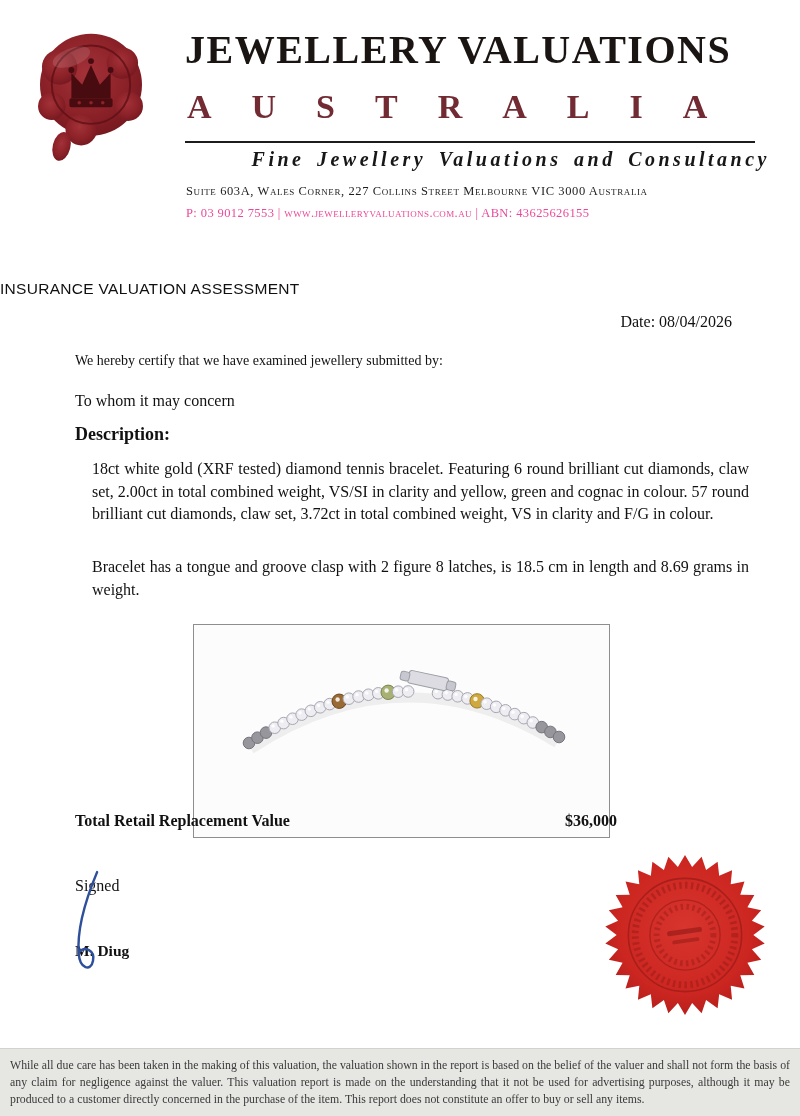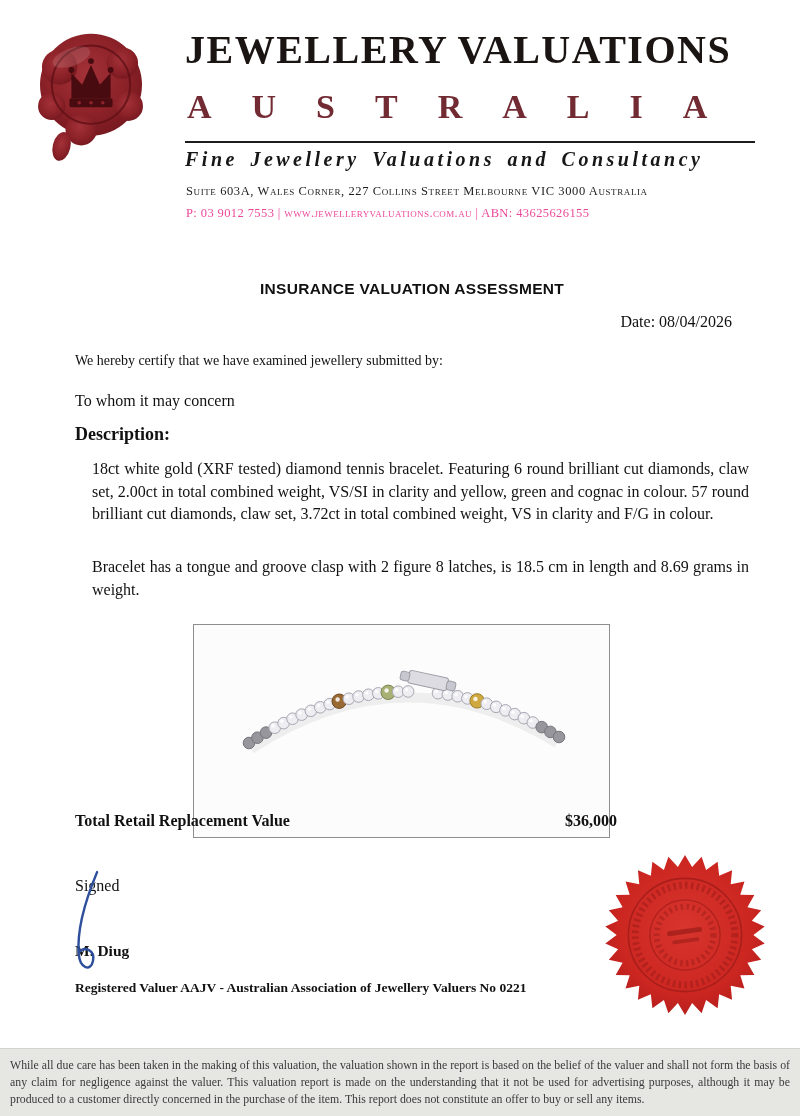--- a/index.html
+++ b/index.html
@@ -8,30 +8,30 @@
   .page { position: relative; width: 800px; height: 1116px; margin: 0 auto; background: #fff; overflow: hidden; }
 
   
   .wax-seal { position: absolute; left: 22px; top: 16px; width: 138px; height: 152px; }
   .brand-title { position: absolute; left: 185px; top: 26px; width: 572px; font-family: "Liberation Serif", serif;
                  font-size: 40px; font-weight: 700; letter-spacing: 1.5px; color: #1a1412; white-space: nowrap; }
   .brand-sub   { position: absolute; left: 187px; top: 88px; width: 572px; font-size: 34px; font-weight: 700;
                  letter-spacing: 40px; color: #722b33; white-space: nowrap; }
   .rule        { position: absolute; left: 185px; top: 141px; width: 570px; border-top: 2px solid #1c1c1c; }
   .tagline     { position: absolute; left: 185px; top: 148px; width: 585px; font-style: italic; font-weight: 700;
-                 font-size: 20px; letter-spacing: 3.5px; word-spacing: 4px; color: #171717; white-space: nowrap; }
+                 font-size: 20px; letter-spacing: 3.5px; word-spacing: 4px; color: #171717; white-space: nowrap; text-align: right; }
   .address     { position: absolute; left: 186px; top: 184px; font-size: 12.5px; font-variant: small-caps;
                  letter-spacing: 0.6px; color: #1d1d1d; white-space: nowrap; }
   .contact     { position: absolute; left: 186px; top: 206px; font-size: 12.5px; font-variant: small-caps;
                  letter-spacing: 0.4px; color: #ec4899; white-space: nowrap; }
 
   
-  .doc-title   { position: absolute; left: 0; top: 280px; width: 100%; text-align: center;
-                 font-family: "Liberation Sans", sans-serif; font-size: 15.5px; font-weight: 700;
-                 letter-spacing: 0.3px; color: #101010; padding-left: 24px; }
+  .doc-title   { position: absolute; left: 0; top: 280px; width: 100%; text-align: left;
+                 font-family: "Liberation Sans", sans-serif; font-size: 15.5px; font-weight: 400;
+                 letter-spacing: 0.3px; color: #101010; }
   .date-line   { position: absolute; right: 68px; top: 313px; font-size: 16px; }
   .certify     { position: absolute; left: 75px; top: 353px; font-size: 14px; text-align: right; }
   .recipient   { position: absolute; left: 75px; top: 392px; font-size: 16px; }
   .desc-heading{ position: absolute; left: 75px; top: 424px; font-size: 18px; font-weight: 700; }
   .para        { position: absolute; left: 92px; width: 657px; font-size: 16px; line-height: 22.5px; text-align: justify; }
   .para1       { top: 458px; }
   .para2       { top: 556px; }
 
   .photo-frame { position: absolute; left: 193px; top: 624px; width: 417px; height: 214px;
                  border: 1px solid #8e8e8e; background: #fcfcfc; overflow: hidden; }
@@ -201,19 +201,18 @@
     <polygon id="seal-star" fill="url(#sealGrad)" points="85.0,3.0 92.3,15.4 102.0,4.8 106.6,18.4 118.4,10.1 120.0,24.4 133.2,18.7 131.8,33.0 145.9,30.1 141.6,43.9 156.0,44.0 148.9,56.5 163.0,59.7 153.5,70.4 166.6,76.4 155.0,85.0 166.6,93.6 153.5,99.6 163.0,110.3 148.9,113.5 156.0,126.0 141.6,126.1 145.9,139.9 131.8,137.0 133.2,151.3 120.0,145.6 118.4,159.9 106.6,151.6 102.0,165.2 92.3,154.6 85.0,167.0 77.7,154.6 68.0,165.2 63.4,151.6 51.6,159.9 50.0,145.6 36.8,151.3 38.2,137.0 24.1,139.9 28.4,126.1 14.0,126.0 21.1,113.5 7.0,110.3 16.5,99.6 3.4,93.6 15.0,85.0 3.4,76.4 16.5,70.4 7.0,59.7 21.1,56.5 14.0,44.0 28.4,43.9 24.1,30.1 38.2,33.0 36.8,18.7 50.0,24.4 51.6,10.1 63.4,18.4 68.0,4.8 77.7,15.4"></polygon>
     <circle cx="85" cy="85" r="58" fill="none" stroke="#a81e1a" stroke-width="1.6"></circle>
     <circle cx="85" cy="85" r="51" fill="none" stroke="#9c1b18" stroke-width="7" stroke-dasharray="2.5 3.5" opacity="0.55"></circle>
     <circle cx="85" cy="85" r="36" fill="none" stroke="#a81e1a" stroke-width="1.4" opacity="0.8"></circle>
     <circle cx="85" cy="85" r="29" fill="none" stroke="#9c1b18" stroke-width="6" stroke-dasharray="2.5 3.5" opacity="0.5"></circle>
     <rect x="67" y="79" width="36" height="5" rx="2" fill="#8f1714" opacity="0.6" transform="rotate(-8 85 85)"></rect>
     <rect x="71" y="89" width="28" height="4" rx="2" fill="#8f1714" opacity="0.5" transform="rotate(-8 85 85)"></rect>
   </svg>
 
   <div class="valuer-name">M. Diug</div>
-  <div class="credential c2">Registered Valuer AAJV - Australian Association of Jewellery Valuers No 0221</div>
 
   <footer class="disclaimer">
     <p>While all due care has been taken in the making of this valuation, the valuation shown in the report is based on the belief of the valuer and shall not form the basis of any claim for negligence against the valuer. This valuation report is made on the understanding that it not be used for advertising purposes, although it may be produced to a customer directly concerned in the purchase of the item. This report does not constitute an offer to buy or sell any items.</p>
   </footer>
 
 </div>
 
 </body></html>

